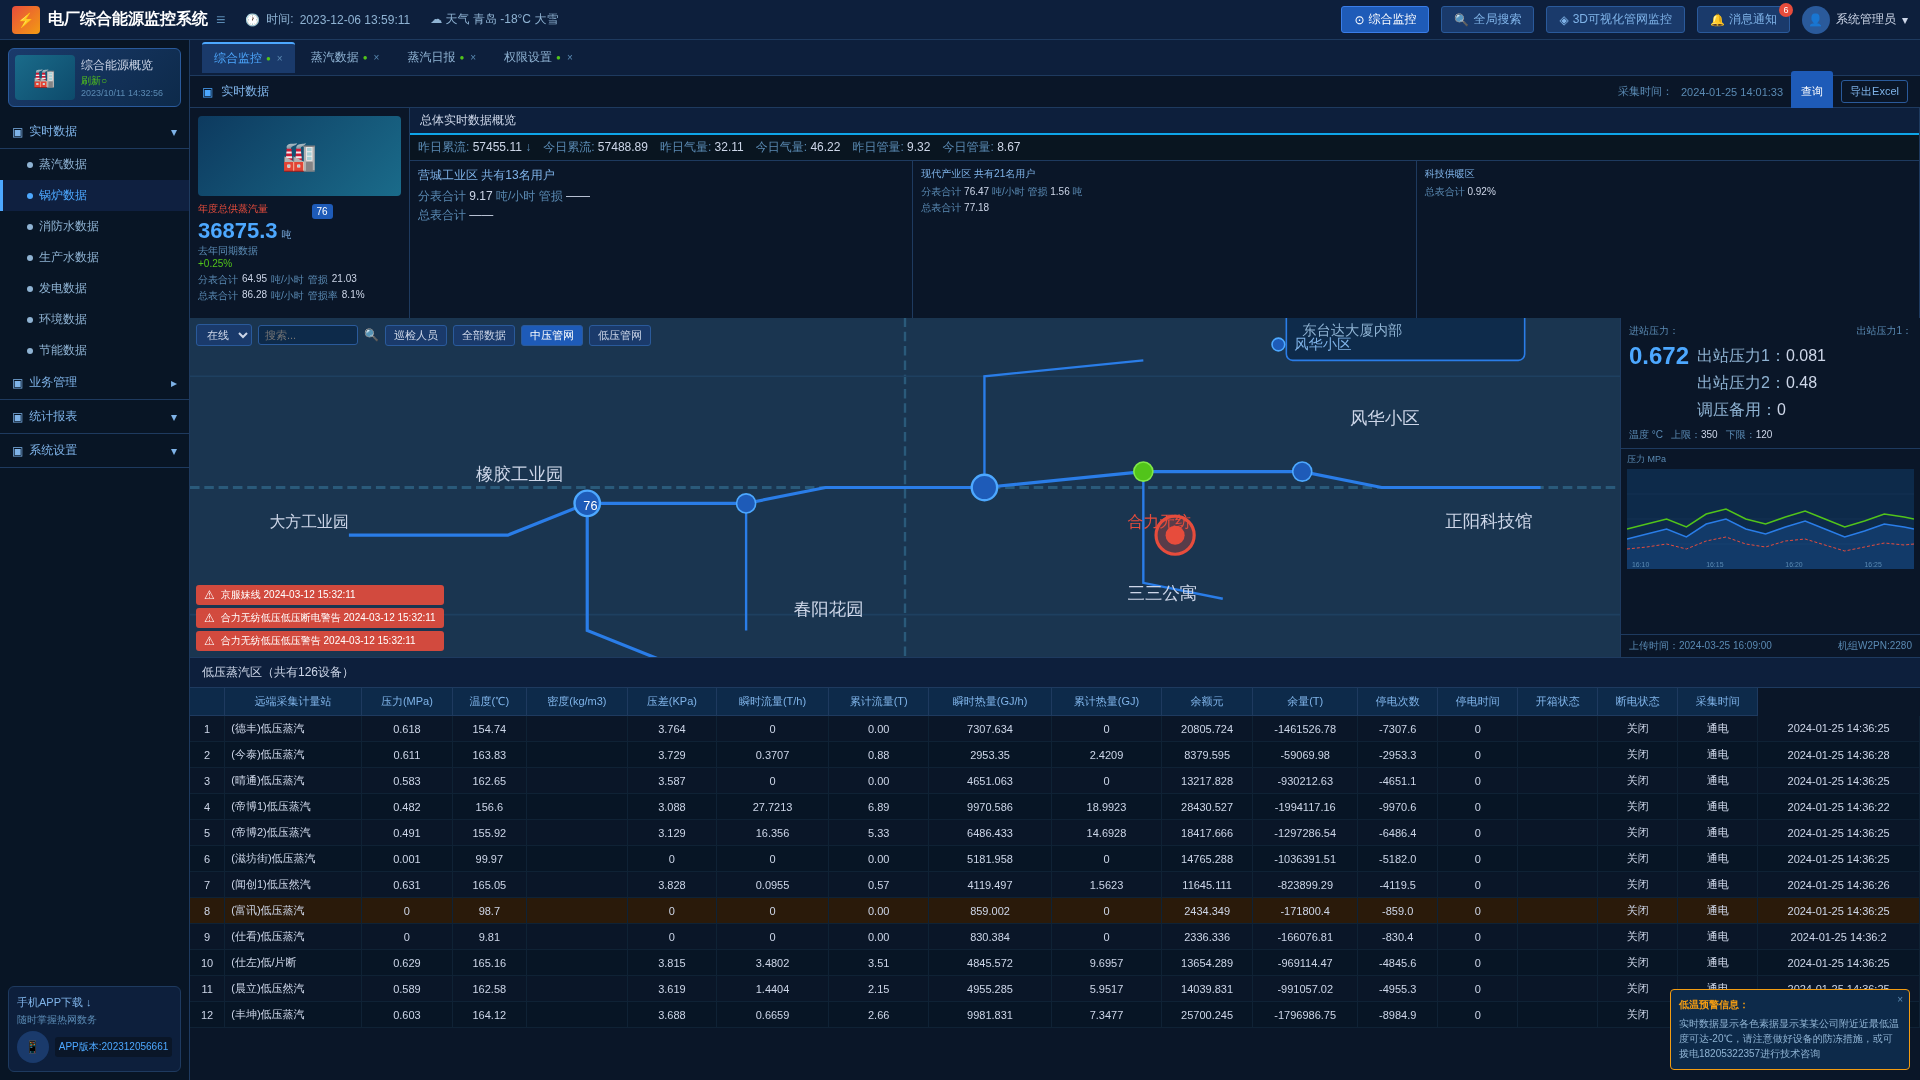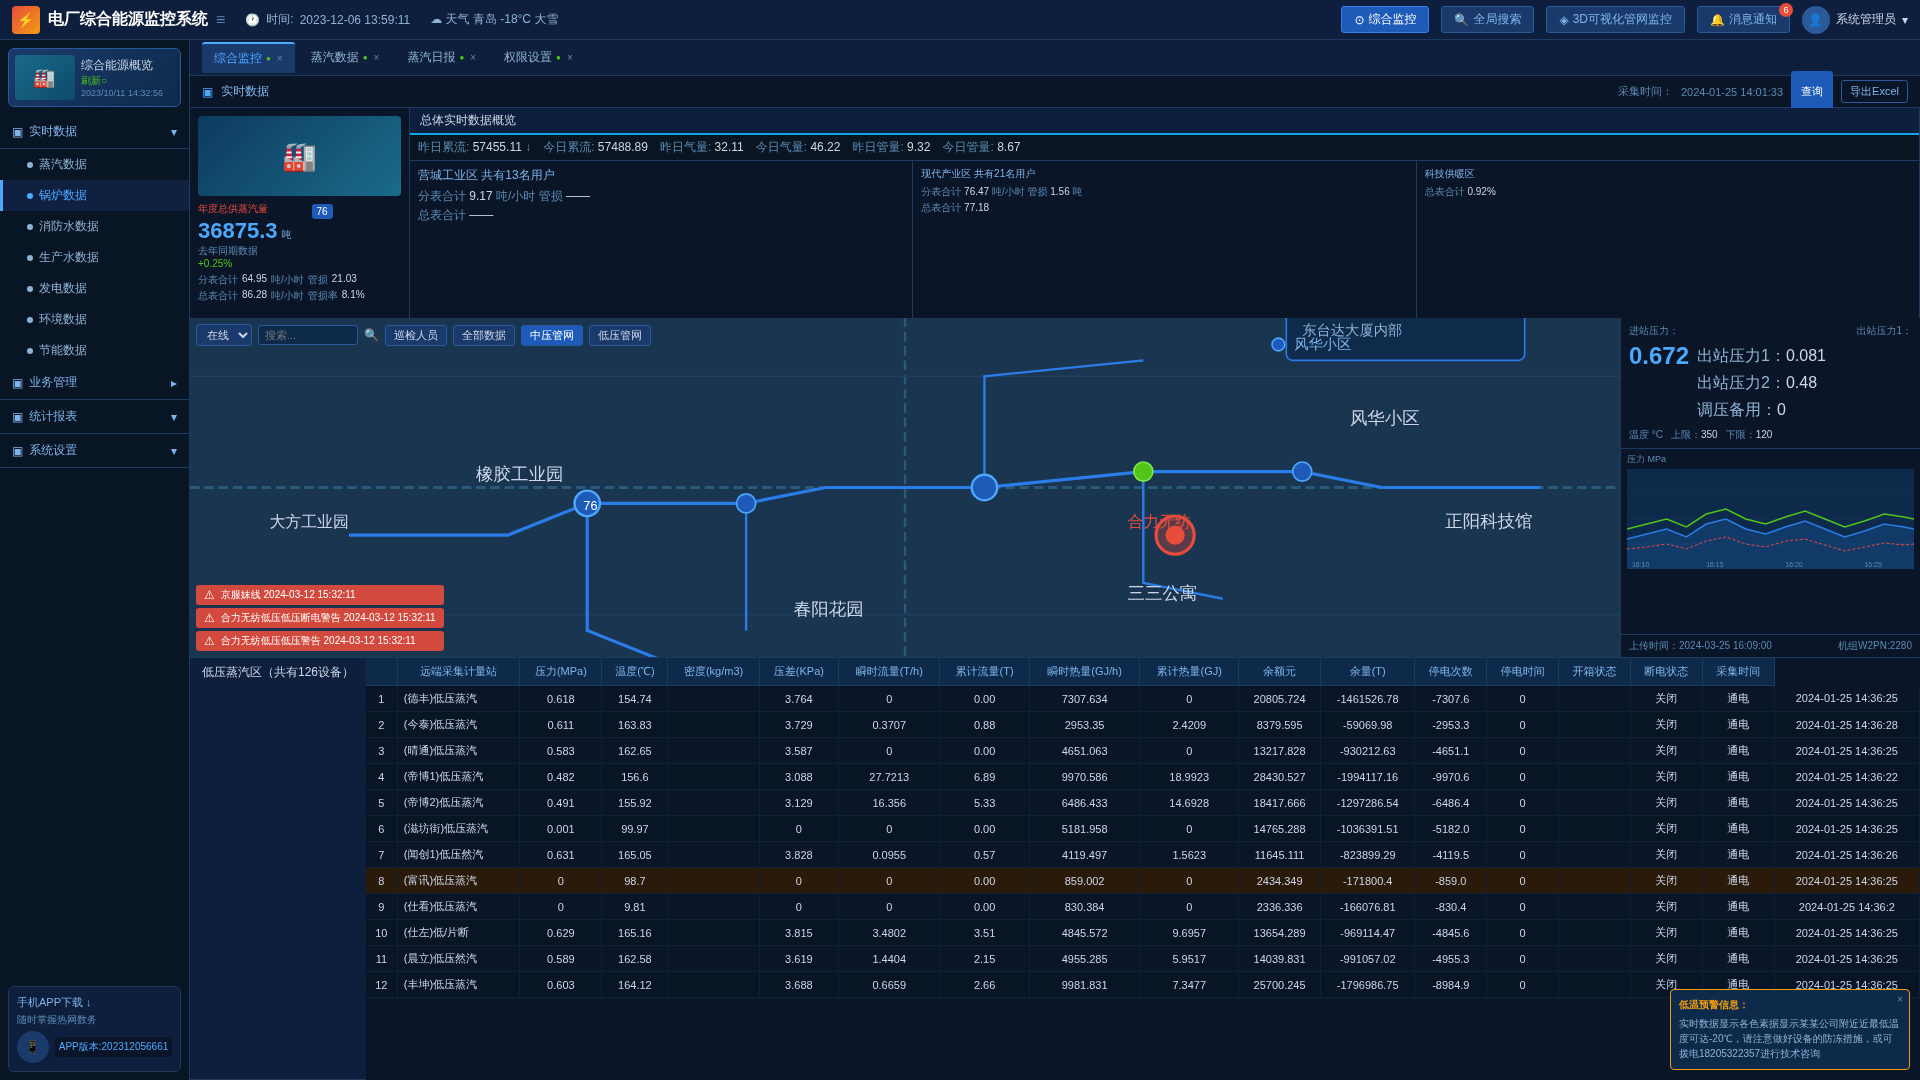--- a/index.html
+++ b/index.html
@@ -67,21 +67,21 @@
     .map-alert { background: rgba(231,76,60,0.9); color: #fff; padding: 3px 8px; border-radius: 3px; font-size: 10px; display: flex; align-items: center; gap: 6px; }
     .map-alert .alert-icon { font-size: 12px; }
 
     
     .right-panel { width: 300px; background: #0a1628; border-left: 1px solid #1e3a5f; display: flex; flex-direction: column; }
     .right-pressure { padding: 6px 8px; border-bottom: 1px solid #1e3a5f; }
     .right-chart { flex: 1; padding: 4px 6px; }
     .right-footer { padding: 4px 8px; border-top: 1px solid #1e3a5f; font-size: 10px; color: #5a8ab3; display: flex; justify-content: space-between; }
 
     
-    .lower-section { flex: 1; overflow: hidden; display: flex; flex-direction: row; background: #0a1628; }
+    .lower-section { flex: 1; overflow: hidden; display: flex; flex-direction: column; background: #0a1628; }
     .lower-title { padding: 6px 12px; font-size: 12px; color: #cdd6e8; background: #0d1f3c; border-bottom: 1px solid #1e3a5f; }
     .table-wrap { flex: 1; overflow-y: auto; }
     table { width: 100%; border-collapse: collapse; font-size: 11px; }
     thead tr { background: #0d2a4a; position: sticky; top: 0; }
     thead th { padding: 6px 6px; color: #7fb3e8; font-weight: normal; border-bottom: 1px solid #1e3a5f; border-right: 1px solid #1e3a5f; white-space: nowrap; text-align: center; }
     tbody tr { border-bottom: 1px solid #0f2235; }
     tbody tr:nth-child(even) { background: #071525; }
     tbody tr.alert-row { background: #2a1a0a; }
     tbody td { padding: 5px 6px; text-align: center; border-right: 1px solid #0f2235; white-space: nowrap; color: #cdd6e8; }
 

